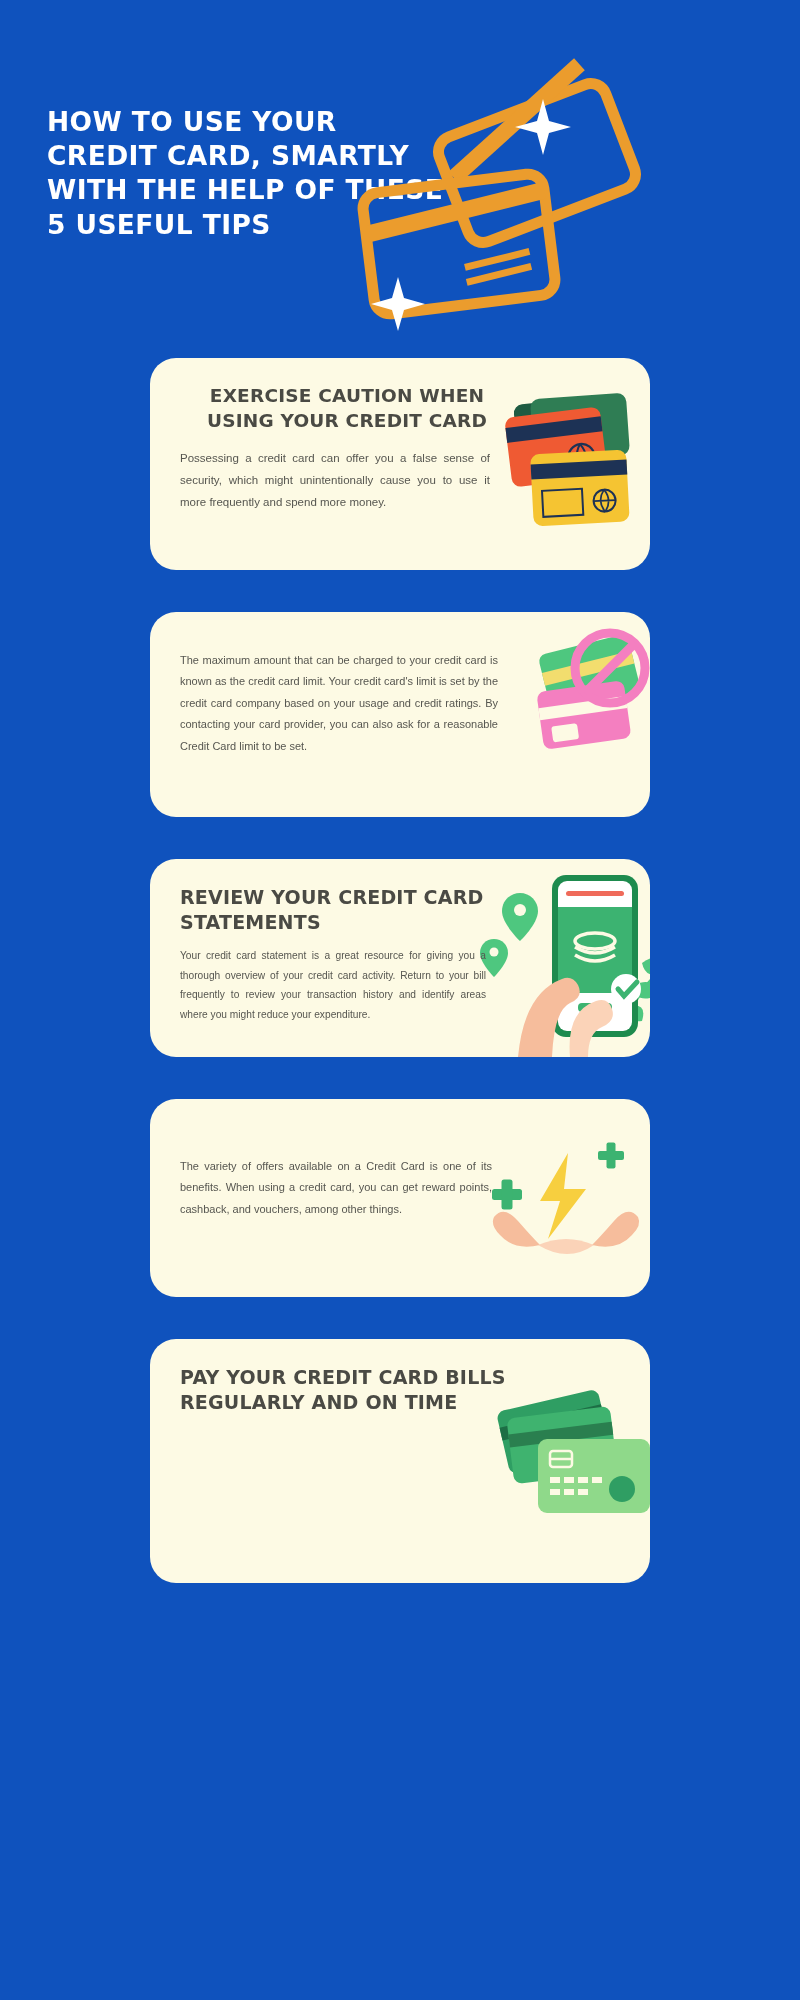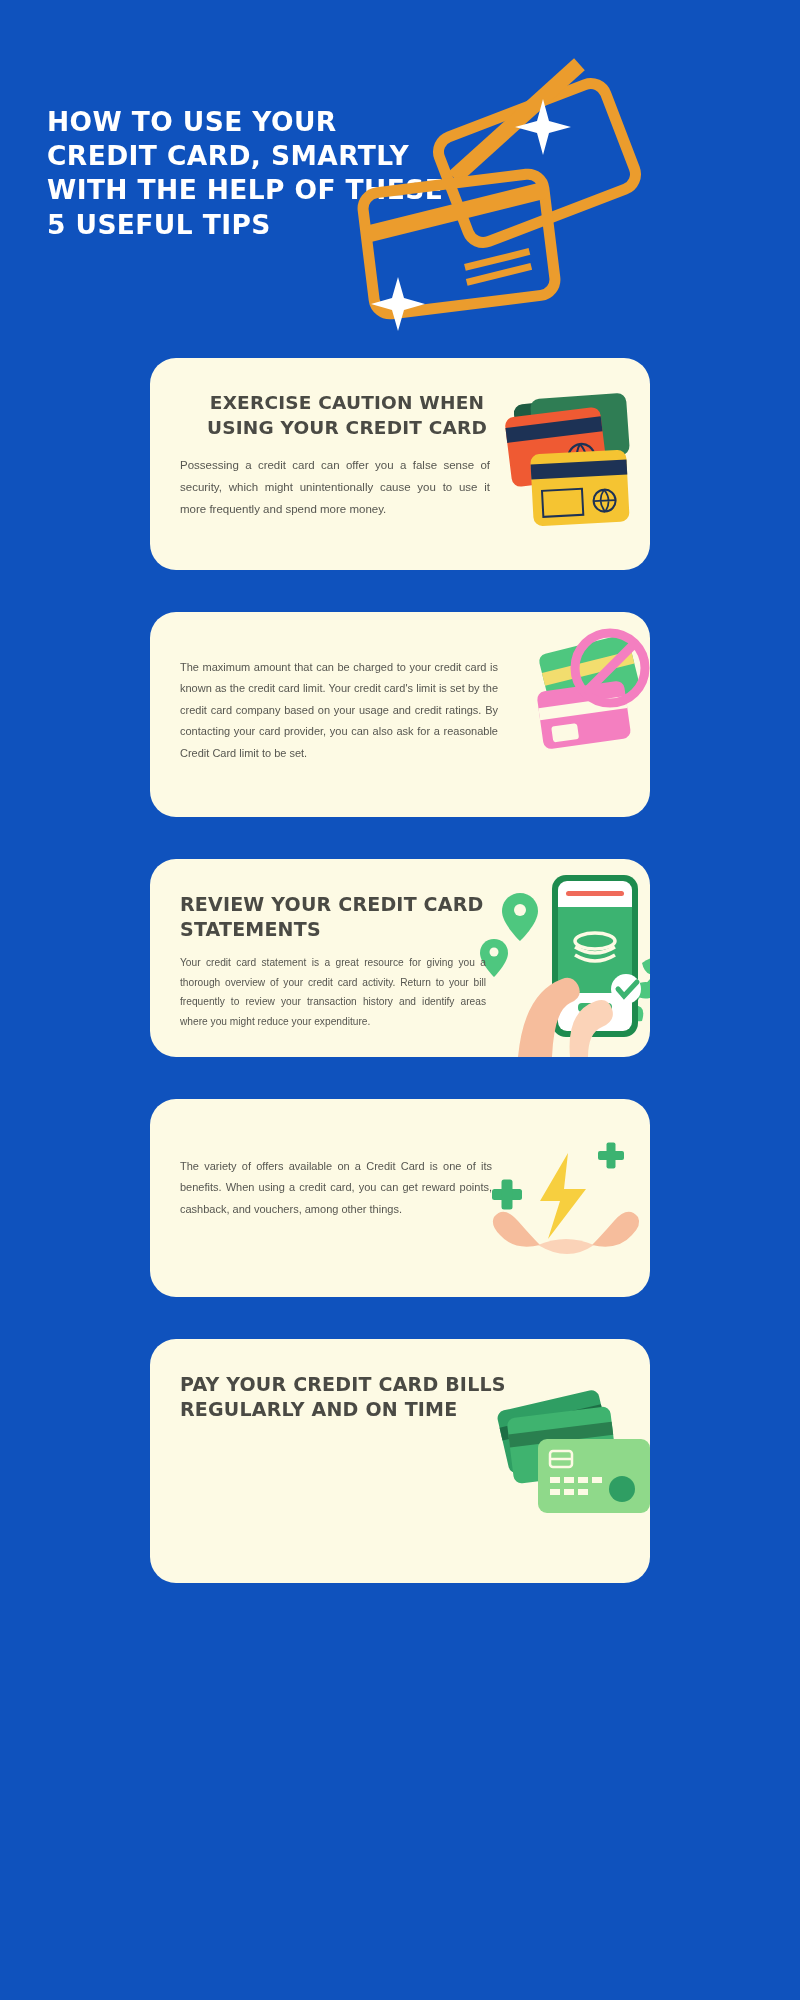--- a/index.html
+++ b/index.html
@@ -19,21 +19,21 @@
   }
   .hero-cards { position:absolute; left:350px; top:95px; width:280px; height:255px; }
   .hero-cards svg { width:100%; height:100%; overflow:visible; }
 
   
   .cards { position:absolute; left:0; top:358px; width:800px; }
   .tip {
     position:relative; margin:0 auto 42px auto; width:500px;
     background:#fdfae4; border-radius:26px; overflow:hidden;
   }
-  .tip-inner { position:relative; padding:33px 30px 30px 30px; }
+  .tip-inner { position:relative; padding:26px 30px 30px 30px; }
   .tip h2 {
     position:relative; z-index:3;
     color:#4a4a44; font-weight:bold; text-transform:uppercase;
     font-family:"DejaVu Sans", sans-serif;
     letter-spacing:.2px;
   }
   .tip p {
     position:relative; z-index:3;
     color:#565650; text-align:justify; margin-top:14px;
     font-family:"Liberation Sans", sans-serif;
@@ -52,21 +52,21 @@
   #tip-2 p  { font-size:11px; line-height:1.95; width:318px; margin-top:12px; }
   #tip-2 .art { right:-16px; top:16px; width:140px; height:135px; }
 
   #tip-3 { height:198px; }
   #tip-3 h2 { font-size:19px; line-height:1.3; width:340px; }
   #tip-3 p  { font-size:10.2px; line-height:1.9; width:306px; margin-top:12px; }
   #tip-3 .art { right:-14px; top:8px; width:190px; height:190px; }
 
   #tip-4 { height:198px; }
   #tip-4 h2 { font-size:19px; line-height:1.3; width:320px; }
-  #tip-4 p  { font-size:11px; line-height:1.95; width:312px; margin-top:24px; }
+  #tip-4 p  { font-size:11px; line-height:1.95; width:312px; margin-top:31px; }
   #tip-4 .art { right:4px; top:48px; width:160px; height:120px; }
 
   #tip-5 { height:244px; margin-bottom:0; }
   #tip-5 h2 { font-size:19px; line-height:1.3; width:340px; }
   #tip-5 p  { font-size:11.2px; line-height:1.95; width:312px; margin-top:18px; }
   #tip-5 .art { right:-8px; top:52px; width:170px; height:130px; }
 </style>
 </head>
 <body>
 

